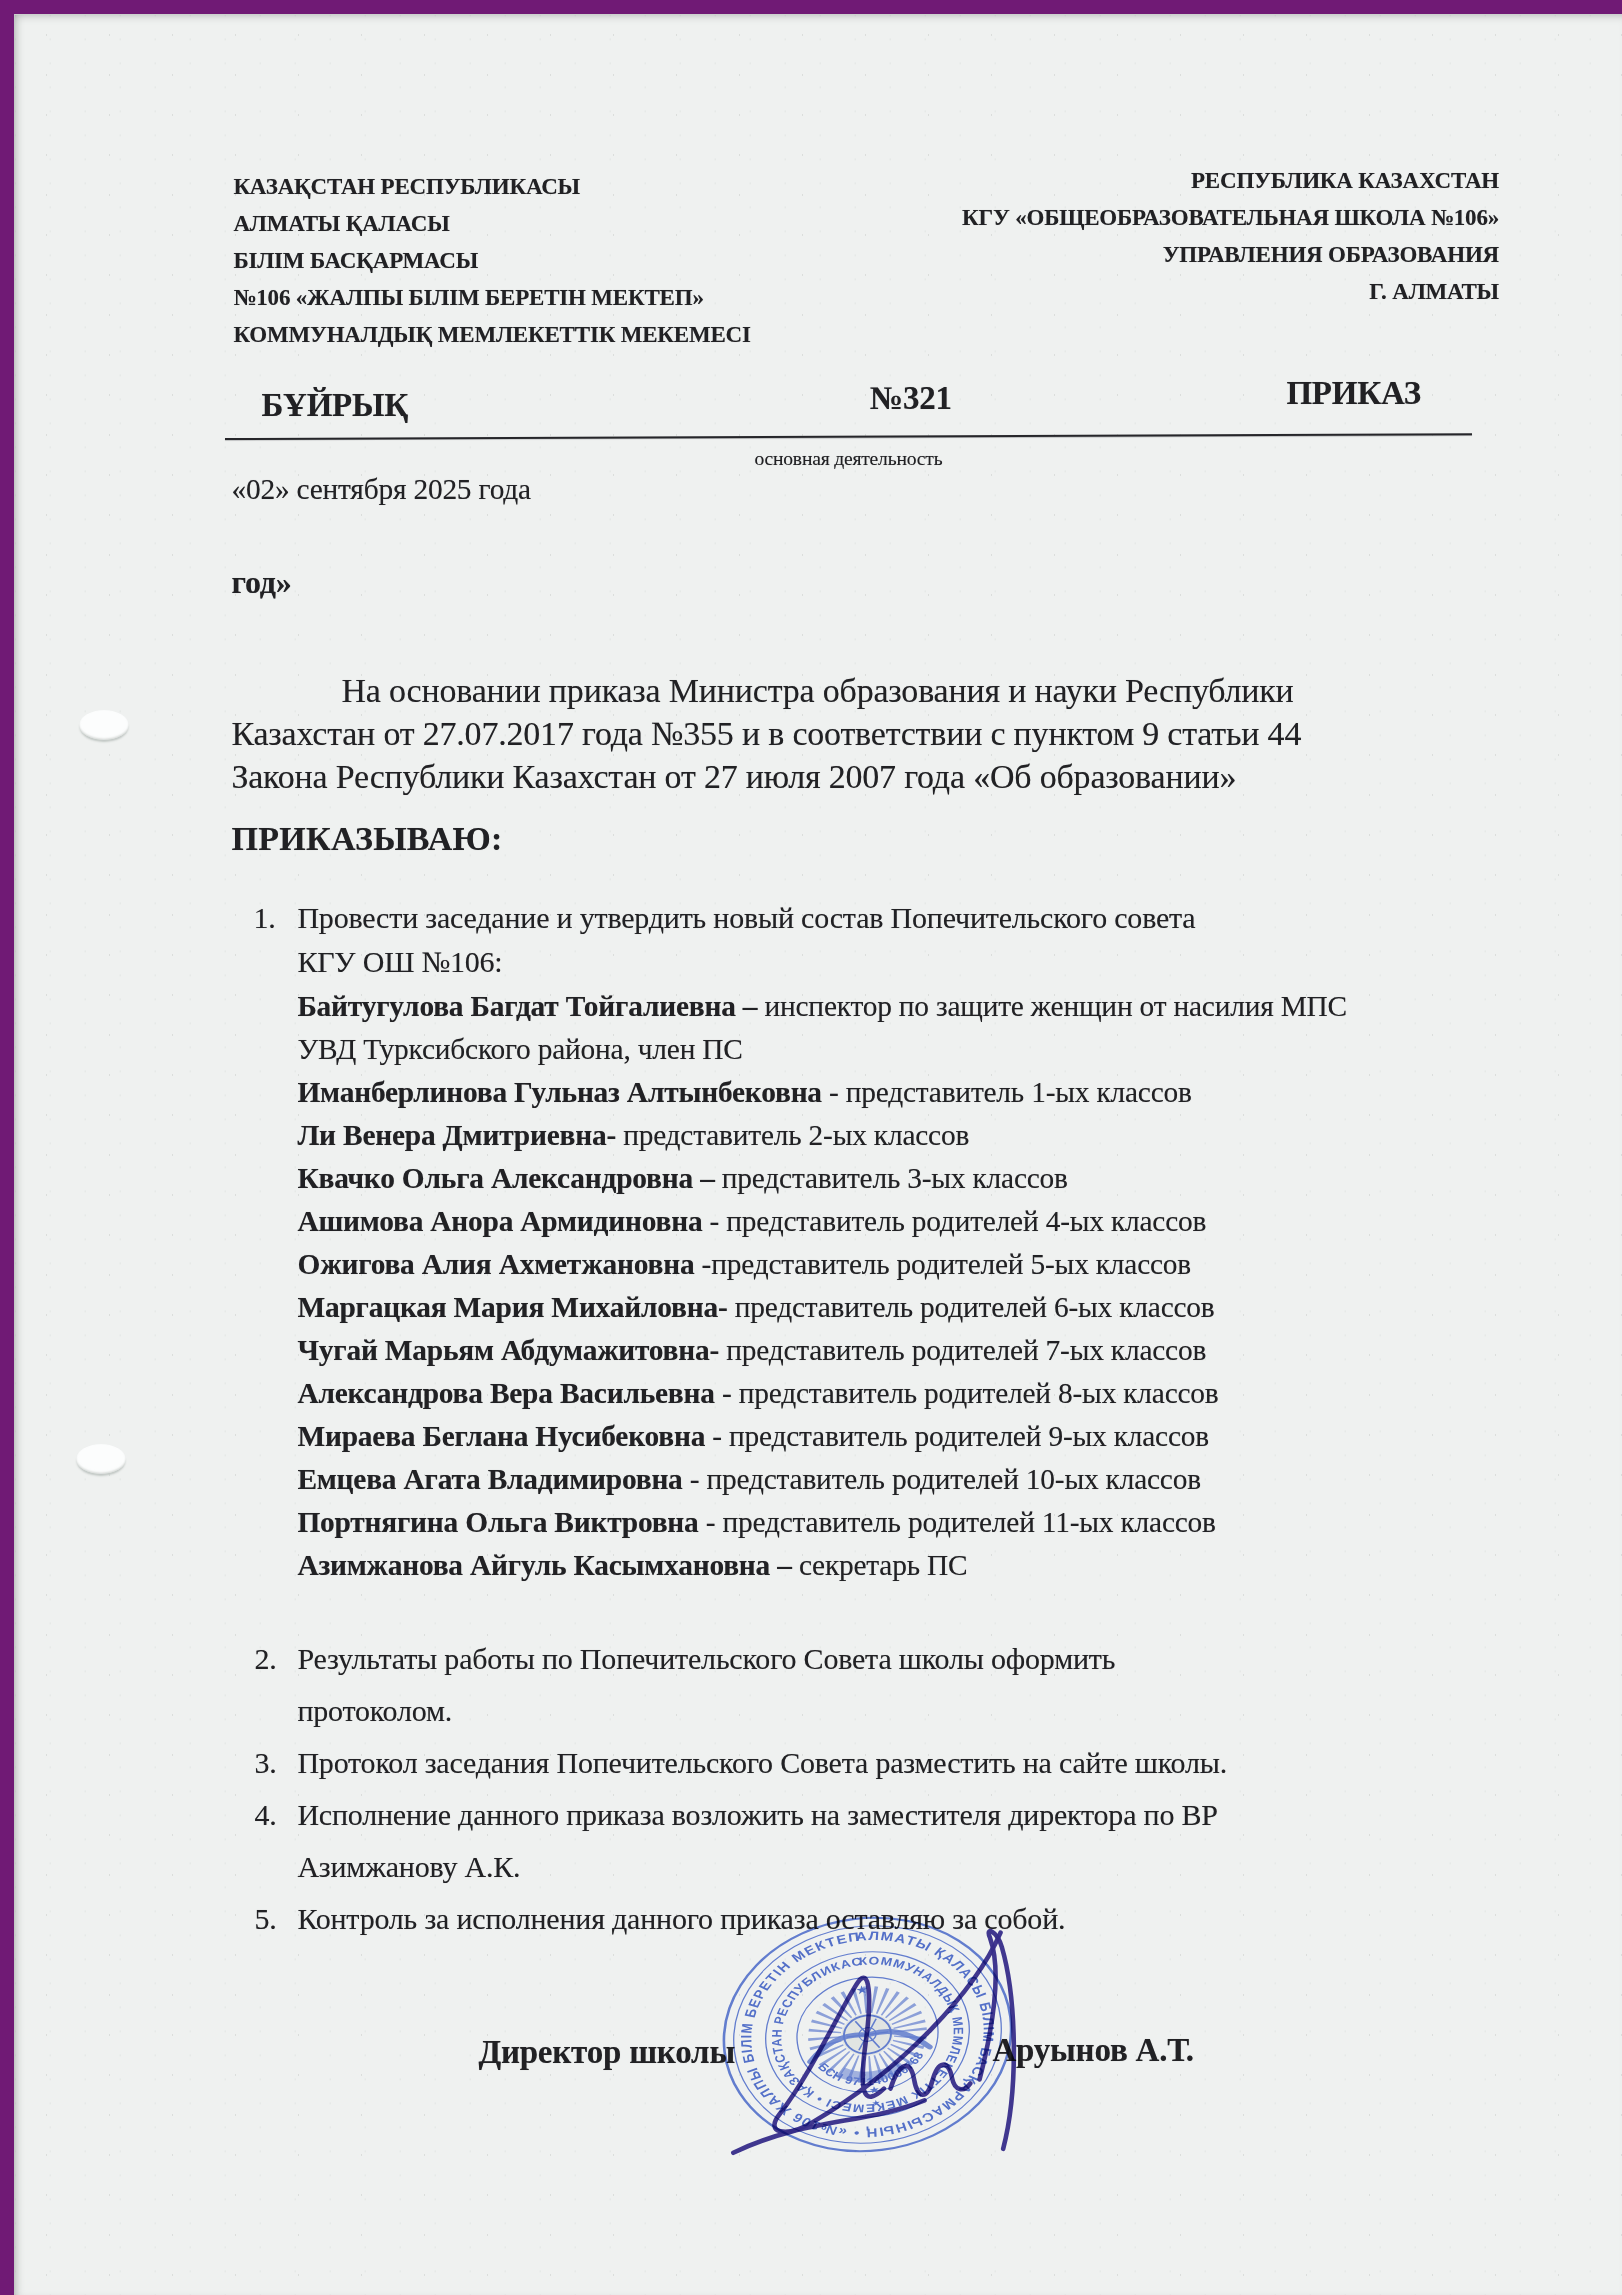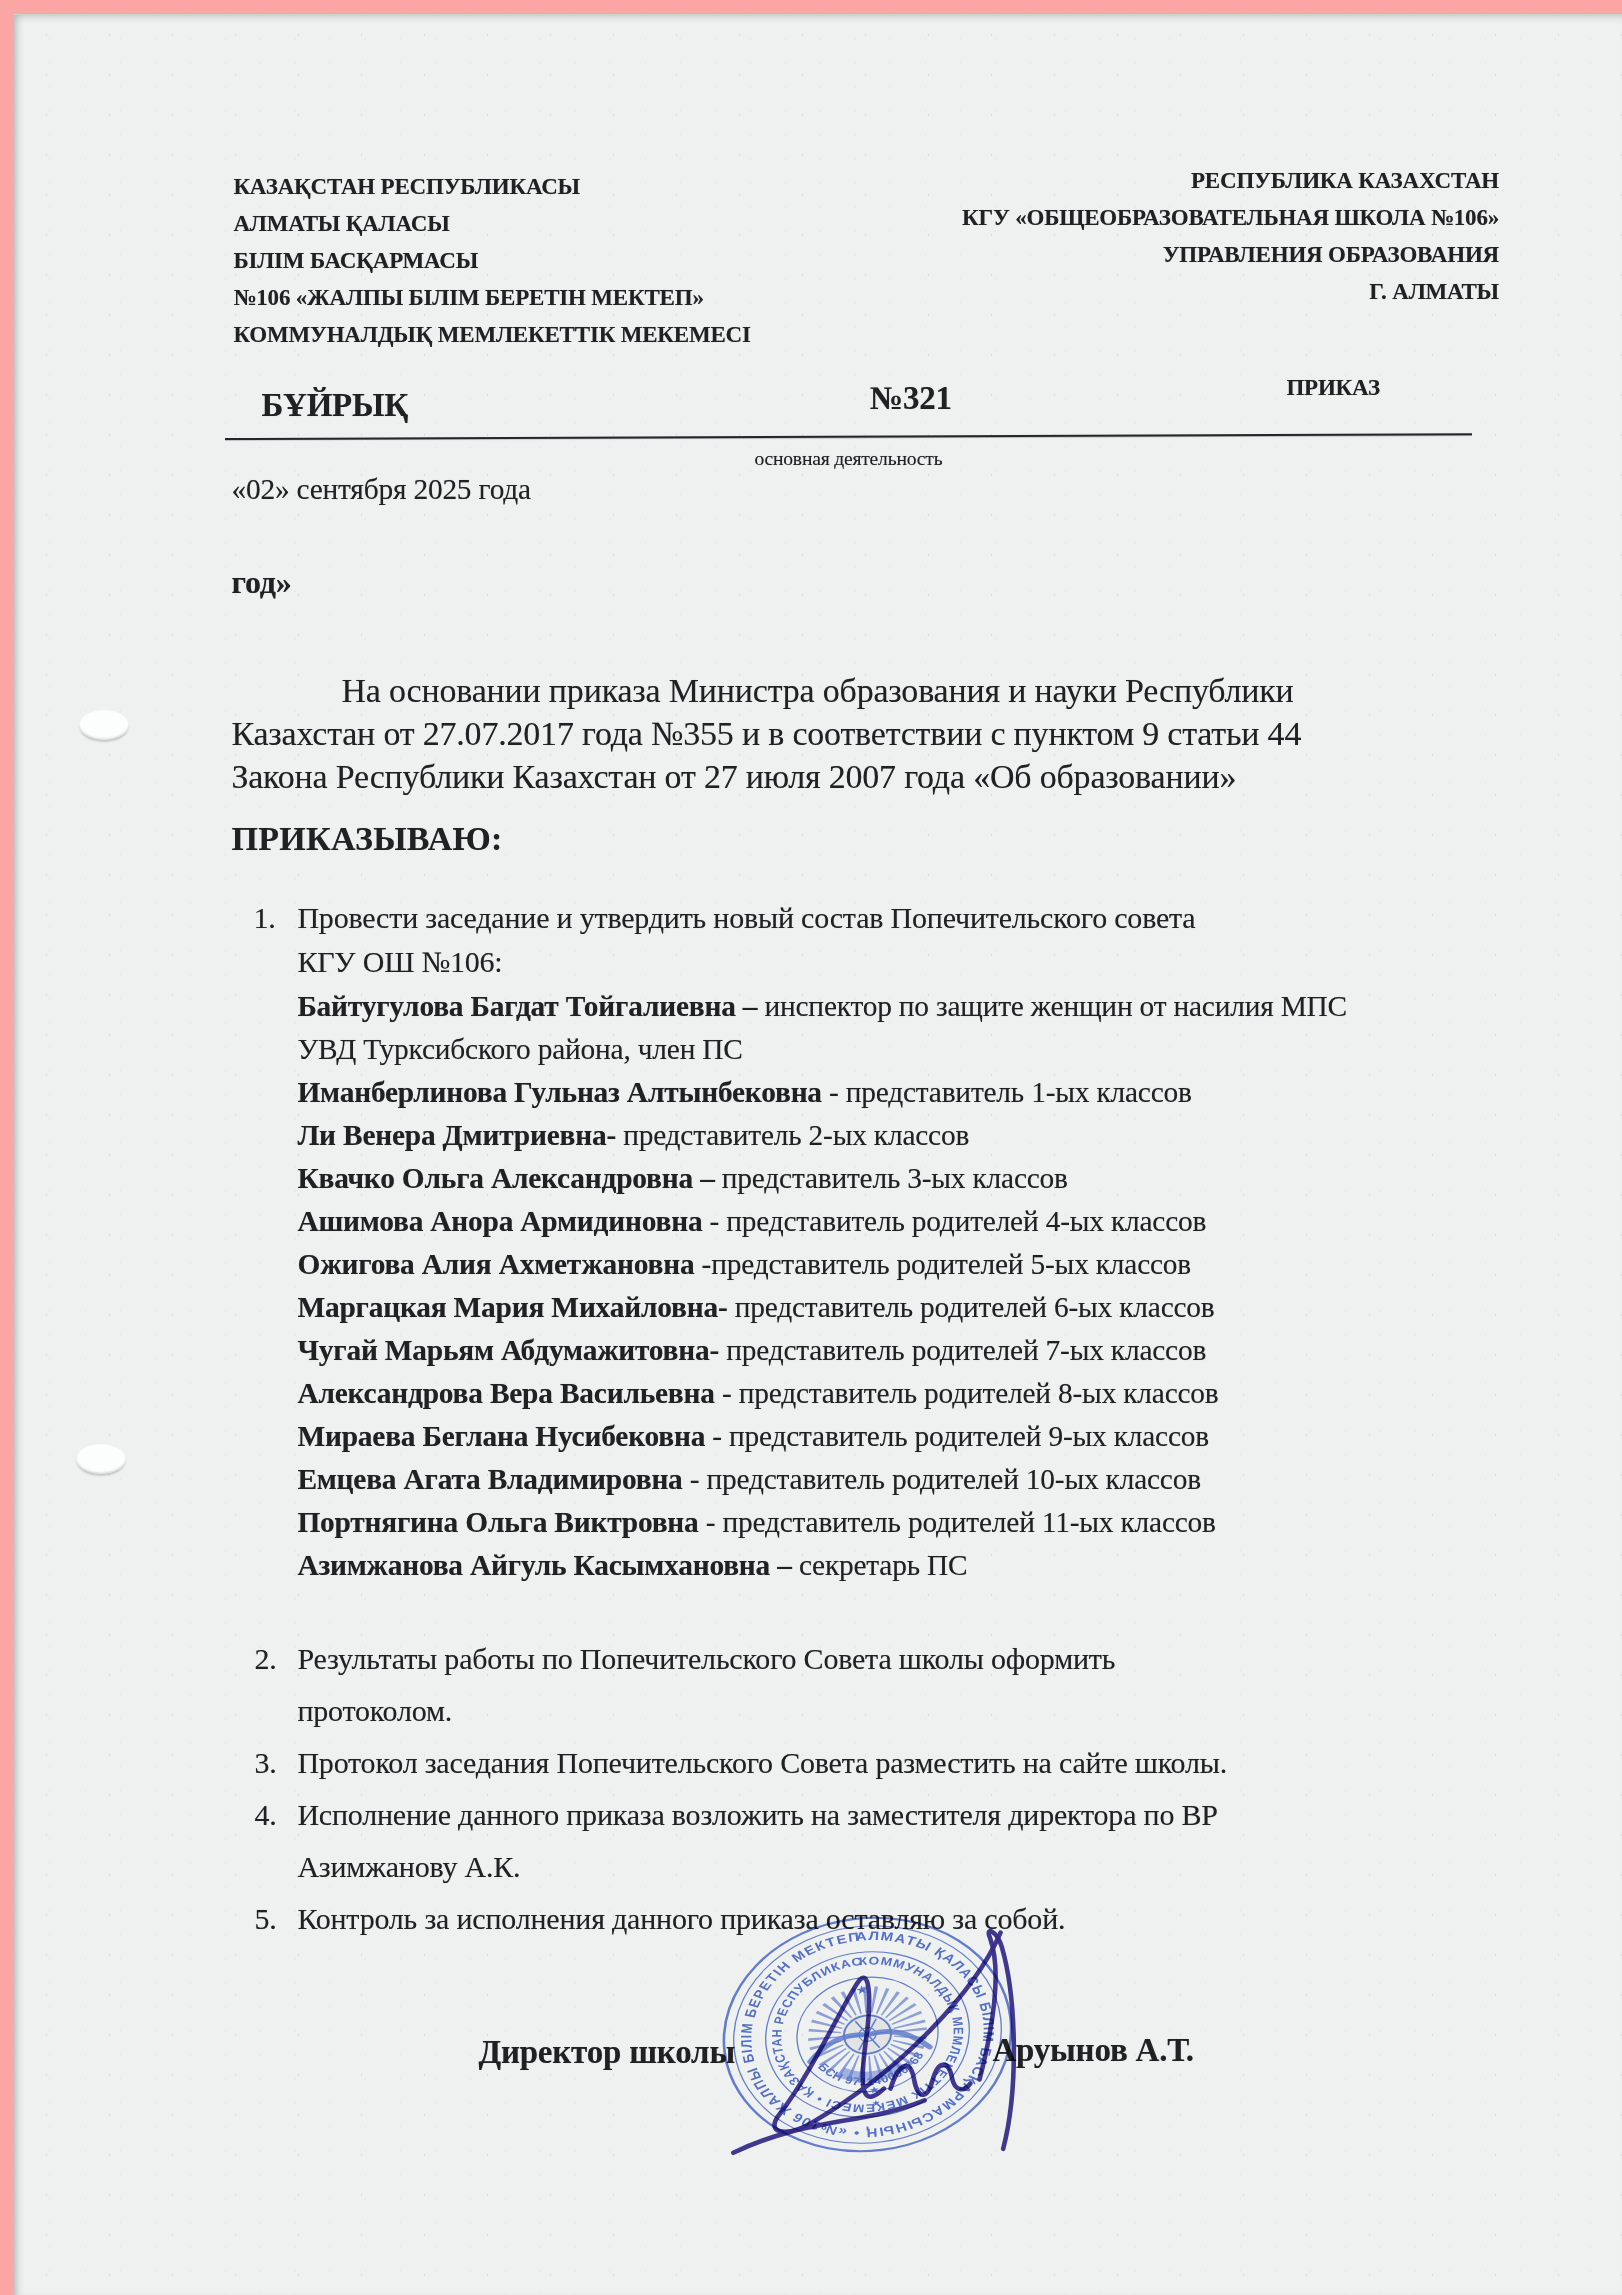--- a/index.html
+++ b/index.html
@@ -1,35 +1,35 @@
 <!DOCTYPE html>
 <html style="--paper: #eff1f0; --ink: #212124; --stamp: #5b79d8; --stamp-text: #4a6ad2; --sig: #3a2f92;font-size:10.5px"><head>
 <meta charset="utf-8">
 <style>
   :root{
     --paper:#eff1f0; --ink:#212124; --stamp:#5b79d8; --stamp-text:#4a6ad2; --sig:#3a2f92;
   }
   html,body{margin:0;padding:0;background:#ffffff;width:1623px;height:2295px;overflow:hidden;}
-  .scan{position:relative;width:1623px;height:2295px;background:#fca5a5;
+  .scan{position:relative;width:1623px;height:2295px;background:#701a75;
         font-family:"Liberation Serif","DejaVu Serif",serif;color:var(--ink);}
   .paper{position:absolute;left:14.4px;top:14.4px;right:0;bottom:0;background:var(--paper);
          border-left:1.3px solid #c3c8c6;border-top:1.3px solid #cdd1cf;
          box-shadow:inset 6.5px 0 9.2px -6.5px rgba(90,95,93,.45), inset 0 6.5px 9.2px -6.5px rgba(90,95,93,.35);}
   .noise{position:absolute;inset:0;pointer-events:none;
      background-image:radial-gradient(circle, rgba(110,120,115,.16) 0.7px, transparent 0.9px),
                       radial-gradient(circle, rgba(110,120,115,.10) 0.7px, transparent 0.9px);
      background-size:63px 40px, 35px 24px;background-position:0 0,17.7px 12.4px;}
   .t{position:absolute;white-space:nowrap;text-shadow:0 0 0.7px rgba(25,25,30,.38);letter-spacing:-0.2px;}
 
   .hdr-left{left:218px;top:153px;line-height:37px;font-size:23px;font-weight:bold;}
   .hdr-right{right:124px;top:147px;line-height:37px;font-size:23px;font-weight:bold;text-align:right;}
 
   .order-kk{left:218px;top:372px;font-size:33px;font-weight:bold;margin-left:28px;}
   .order-num{left:830px;top:365px;width:131px;text-align:center;font-size:33px;font-weight:bold;}
-  .order-ru{left:1271px;top:360px;font-size:23px;font-weight:bold;}
+  .order-ru{left:1271px;top:360px;font-size:33px;font-weight:bold;}
 
   .rule{position:absolute;left:210px;top:423px;width:1247px;height:2px;background:#26262a;
         transform:rotate(-0.22deg);transform-origin:left center;box-shadow:0 0.7px 0.7px rgba(30,30,35,.3);}
   .activity{left:702px;top:433px;width:262px;text-align:center;font-size:19.6px;font-weight:normal;}
   .date{left:216px;top:458px;font-size:29.4px;}
 
   .title{left:216px;top:539px;line-height:56px;font-size:32px;font-weight:bold;}
   .preamble{left:216px;top:654px;line-height:43px;font-size:34px;}
   .pl-indent{padding-left:110px;}
   .resolve{left:216px;top:805px;font-size:34px;font-weight:bold;letter-spacing:0.3px;}

